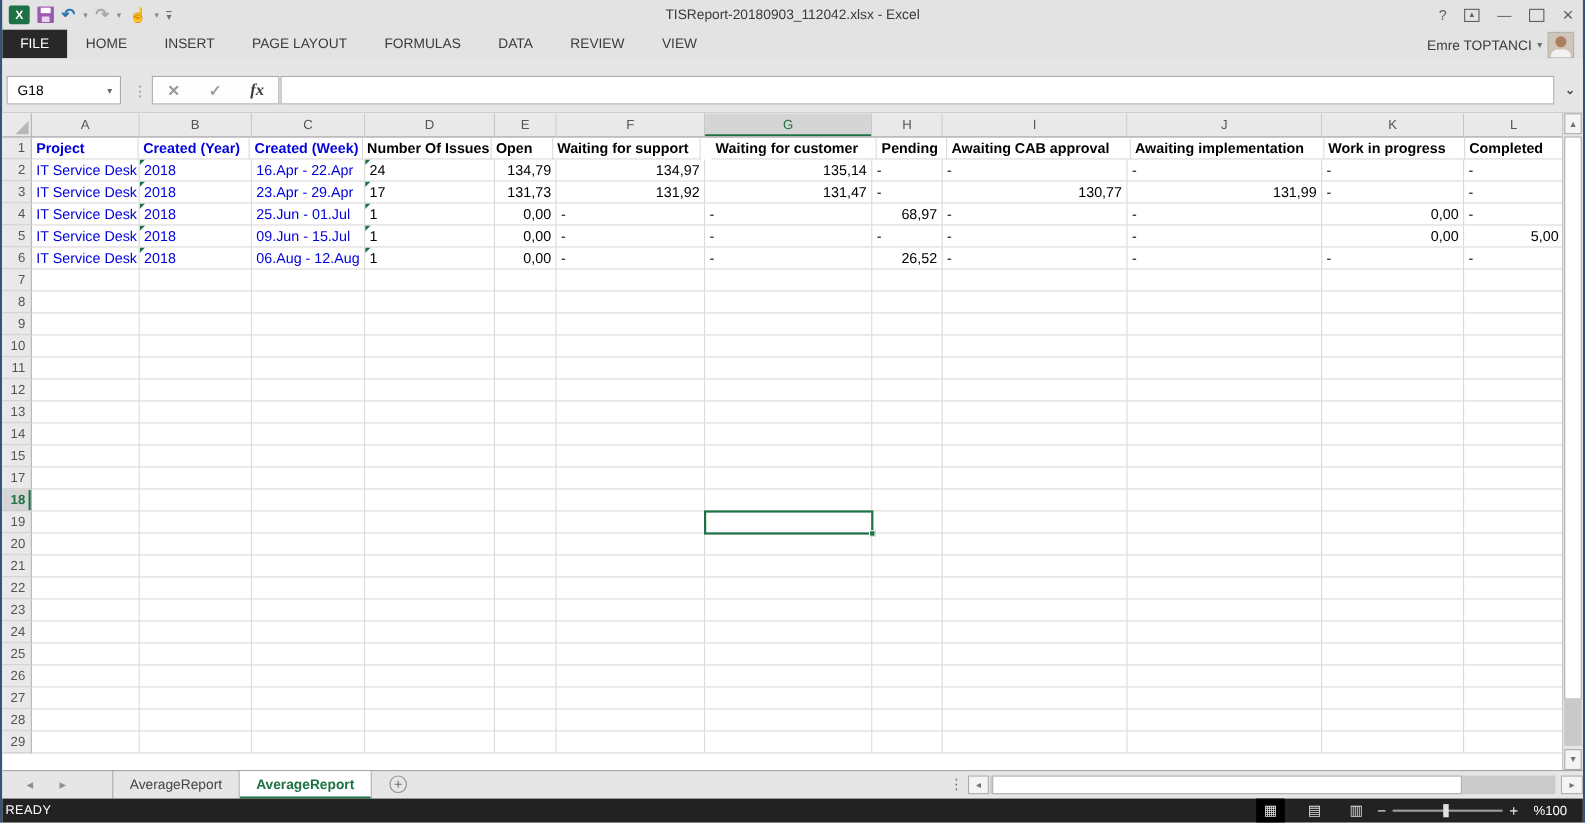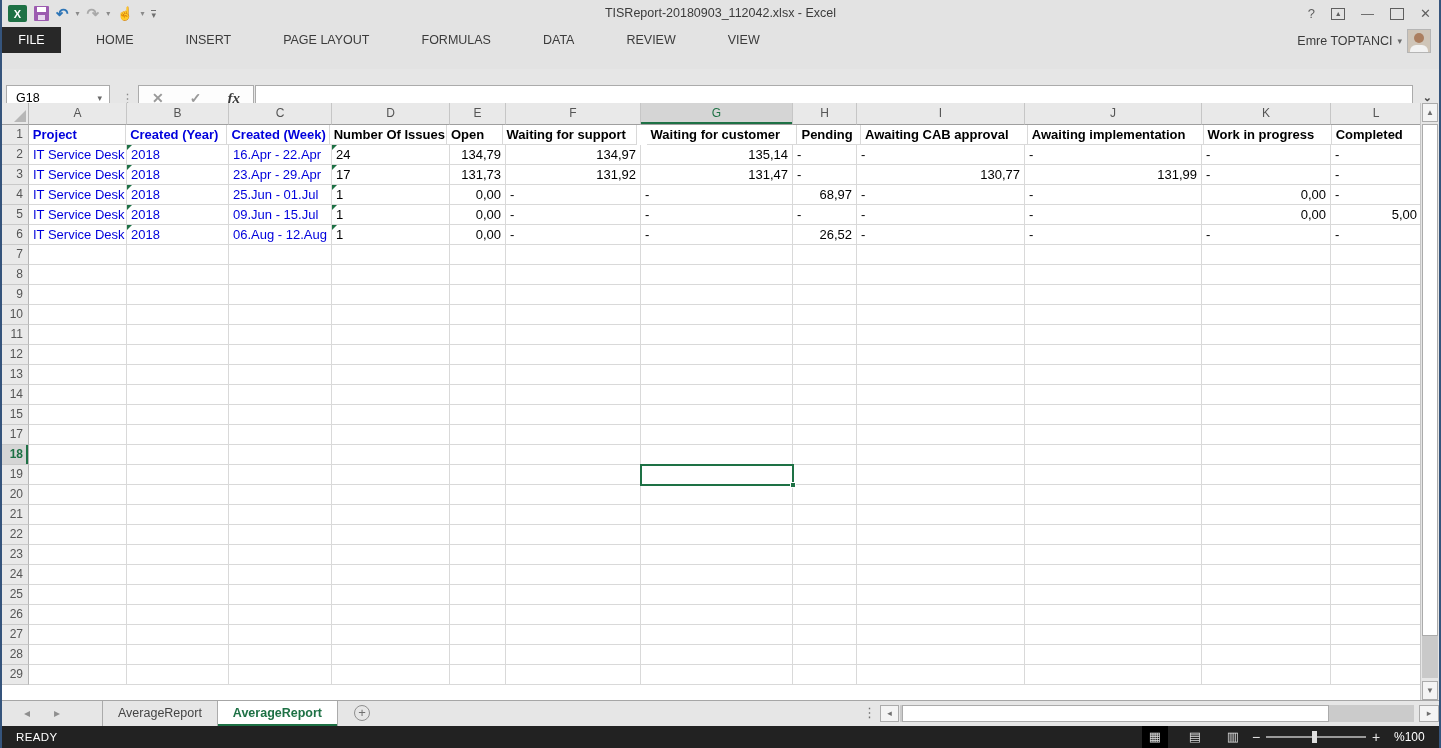--- a/index.html
+++ b/index.html
@@ -21,30 +21,30 @@
   .qat-more{color:#6f6f6f;font-size:9px;border-top:1px solid #6f6f6f;line-height:8px;margin-top:2px;}
   .wtitle{position:absolute;left:200px;right:200px;top:0;height:27px;text-align:center;line-height:27px;
           font-size:12.5px;color:#3b3b3b;}
   .winctl{position:absolute;right:8px;top:0;height:27px;display:flex;align-items:center;gap:16px;color:#5f5f5f;}
   .winctl .g{font-size:13px;line-height:13px;}
   .box-ic{width:12px;height:10px;border:1px solid #5f5f5f;font-size:7px;line-height:9px;text-align:center;color:#5f5f5f;}
 
   
   .ribbonrow{position:absolute;top:27px;left:0;right:0;height:26px;display:flex;align-items:stretch;}
   .filetab{width:59px;background:#282828;color:#fff;font-size:12.5px;display:flex;align-items:center;justify-content:center;}
-  .rtab{padding:0 17px;font-size:12.5px;color:#3b3b3b;display:flex;align-items:center;margin-left:18px;}
+  .rtab{padding:0 17px;font-size:12.5px;color:#3b3b3b;display:flex;align-items:center;}
   .userarea{position:absolute;right:8px;top:28px;height:25px;display:flex;align-items:center;gap:5px;}
   .username{font-size:12.5px;color:#3b3b3b;}
   .user-drop{color:#6a6a6a;font-size:9px;}
   .avatar{width:24px;height:24px;background:#cfc5b8;position:relative;overflow:hidden;border:1px solid #b5b5b5;box-sizing:border-box;}
   .avatar .head{position:absolute;top:3px;left:6px;width:10px;height:10px;border-radius:50%;background:#ab7e5f;}
   .avatar .body{position:absolute;bottom:-2px;left:2px;width:18px;height:9px;border-radius:6px 6px 0 0;background:#f2f2f2;}
 
   
-  .formularow{position:absolute;top:69px;left:0;right:0;height:50px;background:#E6E6E6;border-bottom:1px solid #c9c9c9;box-sizing:border-box;}
+  .formularow{position:absolute;top:53px;left:0;right:0;height:50px;background:#E6E6E6;border-bottom:1px solid #c9c9c9;box-sizing:border-box;}
   .namebox{position:absolute;left:4px;top:16px;width:104px;height:26px;background:#fff;border:1px solid #ABABAB;
            box-sizing:border-box;font-size:12.5px;line-height:24px;padding-left:9px;color:#000;}
   .namebox .nb-drop{position:absolute;right:7px;top:0;color:#6a6a6a;font-size:9px;}
   .fdots{position:absolute;left:119px;top:22px;color:#8a8a8a;font-size:13px;}
   .fbtns{position:absolute;left:136px;top:16px;width:116px;height:26px;background:#fdfdfd;border:1px solid #ABABAB;
          box-sizing:border-box;display:flex;align-items:center;justify-content:space-around;}
   .fx-x{color:#9a9a9a;font-size:14px;font-weight:bold;}
   .fx-ok{color:#9a9a9a;font-size:14px;font-weight:bold;}
   .fx{font-family:"Liberation Serif",serif;font-style:italic;font-weight:bold;font-size:15px;color:#3b3b3b;}
   .forminput{position:absolute;left:253px;top:16px;right:26px;height:26px;background:#fff;border:1px solid #ABABAB;
@@ -93,21 +93,21 @@
   .tdots{position:absolute;left:861px;top:4px;color:#6f6f6f;font-size:13px;}
   .hs-left{position:absolute;left:878px;top:4px;width:19px;height:17px;background:#F4F4F4;border:1px solid #ababab;
            box-sizing:border-box;color:#6f6f6f;font-size:9px;text-align:center;line-height:15px;}
   .hs-track{position:absolute;left:898px;top:4px;width:514px;height:17px;background:#cbcbcb;}
   .hs-thumb{position:absolute;left:900px;top:4px;width:427px;height:17px;background:#fff;border:1px solid #ababab;box-sizing:border-box;}
   .hs-right{position:absolute;left:1417px;top:4px;width:20px;height:17px;background:#F4F4F4;border:1px solid #ababab;
             box-sizing:border-box;color:#6f6f6f;font-size:9px;text-align:center;line-height:15px;}
 
   
   .statusbar{position:absolute;top:726px;left:0;right:0;height:22px;background:#222;color:#fff;}
-  .ready{position:absolute;left:14px;top:0;line-height:22px;font-size:11.5px;letter-spacing:.4px;}
+  .ready{position:absolute;left:3px;top:0;line-height:22px;font-size:11.5px;letter-spacing:.4px;}
   .vbtn{position:absolute;top:0;width:26px;height:22px;text-align:center;line-height:22px;color:#dcdcdc;font-size:13px;}
   .vbtn.active{background:#000;}
   .z-minus{position:absolute;left:1250px;top:0;line-height:22px;font-size:14px;color:#e6e6e6;}
   .z-track{position:absolute;left:1264px;top:10px;width:100px;height:2px;background:#9a9a9a;}
   .z-thumb{position:absolute;left:1310px;top:5px;width:5px;height:12px;background:#e0e0e0;}
   .z-plus{position:absolute;left:1370px;top:0;line-height:22px;font-size:14px;color:#e6e6e6;}
   .z-label{position:absolute;left:1392px;top:0;line-height:22px;font-size:12px;color:#fff;}
 </style>
 </head>
 <body>

